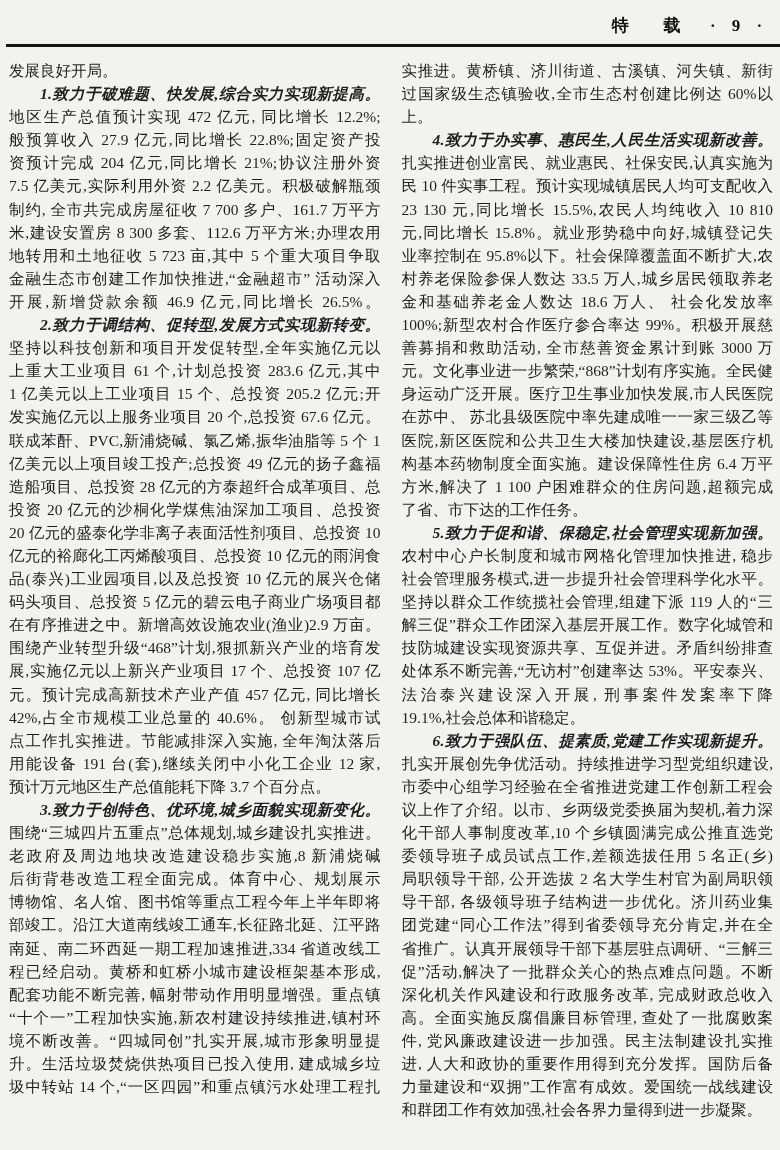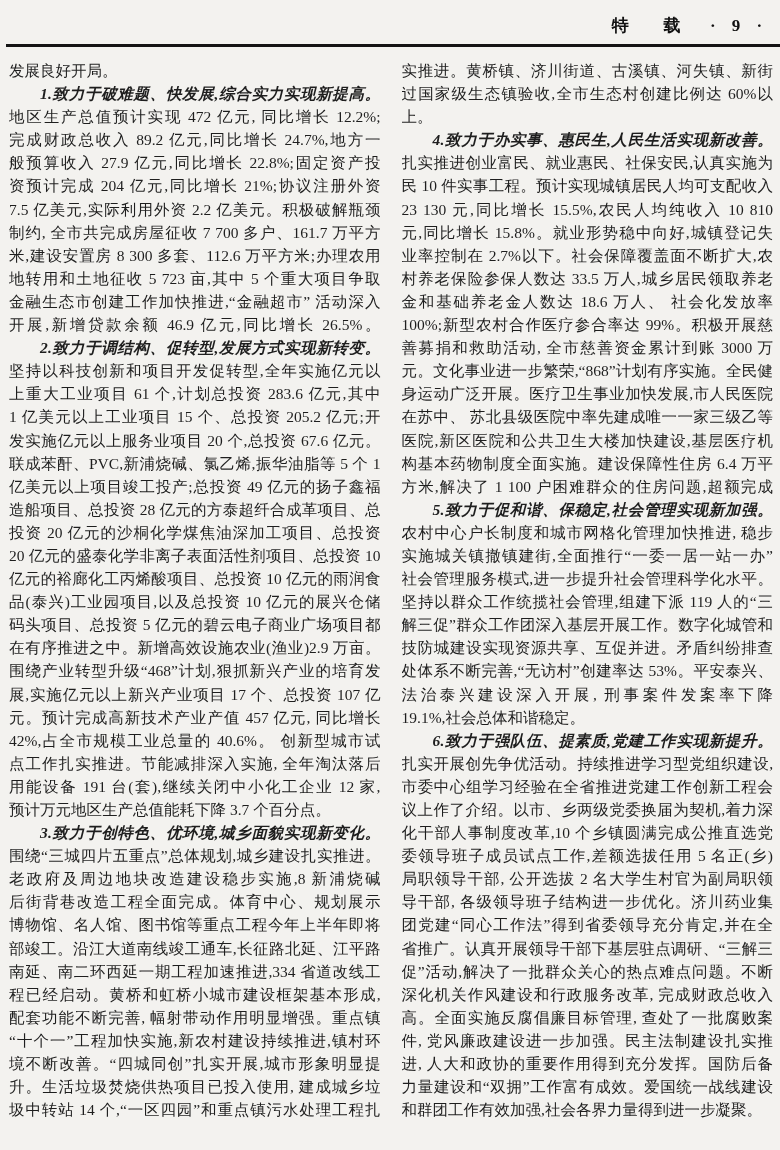--- a/index.html
+++ b/index.html
@@ -54,21 +54,20 @@
   <div class="header">
     <span class="section">特 载</span>
     <span class="pageno">· 9 ·</span>
   </div>
   <div class="rule"></div>
   <div class="columns">
     <div class="col">
         <div class="line end">发展良好开局。</div>
         <div class="line heading">1.致力于破难题、快发展,综合实力实现新提高。</div>
         <div class="line">地区生产总值预计实现 472 亿元, 同比增长 12.2%;</div>
-        <div class="line">完成财政总收入 89.2 亿元,同比增长 24.7%,地方一</div>
         <div class="line">般预算收入 27.9 亿元,同比增长 22.8%;固定资产投</div>
         <div class="line">资预计完成 204 亿元,同比增长 21%;协议注册外资</div>
         <div class="line">7.5 亿美元,实际利用外资 2.2 亿美元。积极破解瓶颈</div>
         <div class="line">制约, 全市共完成房屋征收 7 700 多户、161.7 万平方</div>
         <div class="line">米,建设安置房 8 300 多套、112.6 万平方米;办理农用</div>
         <div class="line">地转用和土地征收 5 723 亩,其中 5 个重大项目争取</div>
         <div class="line">金融生态市创建工作加快推进,“金融超市” 活动深入</div>
         <div class="line">开展,新增贷款余额 46.9 亿元,同比增长 26.5%。</div>
         <div class="line heading">2.致力于调结构、促转型,发展方式实现新转变。</div>
         <div class="line">坚持以科技创新和项目开发促转型,全年实施亿元以</div>
@@ -107,34 +106,34 @@
       </div>
     <div class="col">
         <div class="line">实推进。黄桥镇、济川街道、古溪镇、河失镇、新街镇通</div>
         <div class="line">过国家级生态镇验收,全市生态村创建比例达 60%以</div>
         <div class="line end">上。</div>
         <div class="line heading">4.致力于办实事、惠民生,人民生活实现新改善。</div>
         <div class="line">扎实推进创业富民、就业惠民、社保安民,认真实施为</div>
         <div class="line">民 10 件实事工程。预计实现城镇居民人均可支配收入</div>
         <div class="line">23 130 元,同比增长 15.5%,农民人均纯收入 10 810</div>
         <div class="line">元,同比增长 15.8%。就业形势稳中向好,城镇登记失</div>
-        <div class="line">业率控制在 2.7%以下。社会保障覆盖面不断扩大,农</div>
+        <div class="line">业率控制在 95.8%以下。社会保障覆盖面不断扩大,农</div>
         <div class="line">村养老保险参保人数达 33.5 万人,城乡居民领取养老</div>
         <div class="line">金和基础养老金人数达 18.6 万人、 社会化发放率</div>
         <div class="line">100%;新型农村合作医疗参合率达 99%。积极开展慈</div>
         <div class="line">善募捐和救助活动, 全市慈善资金累计到账 3000 万</div>
         <div class="line">元。文化事业进一步繁荣,“868”计划有序实施。全民健</div>
         <div class="line">身运动广泛开展。医疗卫生事业加快发展,市人民医院</div>
         <div class="line">在苏中、 苏北县级医院中率先建成唯一一家三级乙等</div>
         <div class="line">医院,新区医院和公共卫生大楼加快建设,基层医疗机</div>
         <div class="line">构基本药物制度全面实施。建设保障性住房 6.4 万平</div>
         <div class="line">方米,解决了 1 100 户困难群众的住房问题,超额完成</div>
+        <div class="line end">了省、市下达的工作任务。</div>
         <div class="line heading">5.致力于促和谐、保稳定,社会管理实现新加强。</div>
         <div class="line">农村中心户长制度和城市网格化管理加快推进, 稳步</div>
-        <div class="line">实施城关镇撤镇建街,全面推行“一委一居一站一办”</div>
         <div class="line">社会管理服务模式,进一步提升社会管理科学化水平。</div>
         <div class="line">坚持以群众工作统揽社会管理,组建下派 119 人的“三</div>
         <div class="line">解三促”群众工作团深入基层开展工作。数字化城管和</div>
         <div class="line">技防城建设实现资源共享、互促并进。矛盾纠纷排查调</div>
         <div class="line">处体系不断完善,“无访村”创建率达 53%。平安泰兴、</div>
         <div class="line">法治泰兴建设深入开展, 刑事案件发案率下降</div>
         <div class="line end">19.1%,社会总体和谐稳定。</div>
         <div class="line heading">6.致力于强队伍、提素质,党建工作实现新提升。</div>
         <div class="line">扎实开展创先争优活动。持续推进学习型党组织建设,</div>
         <div class="line">市委中心组学习经验在全省推进党建工作创新工程会</div>

